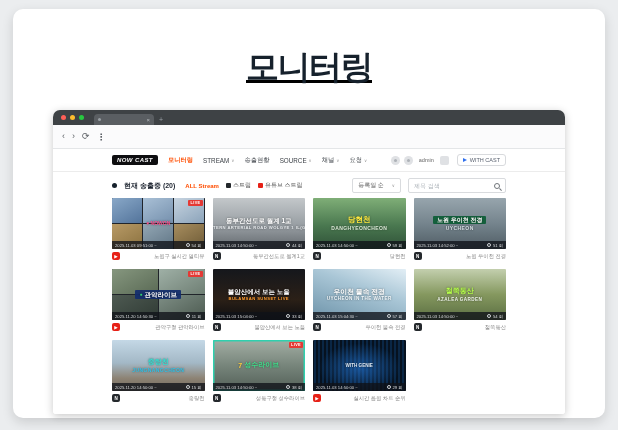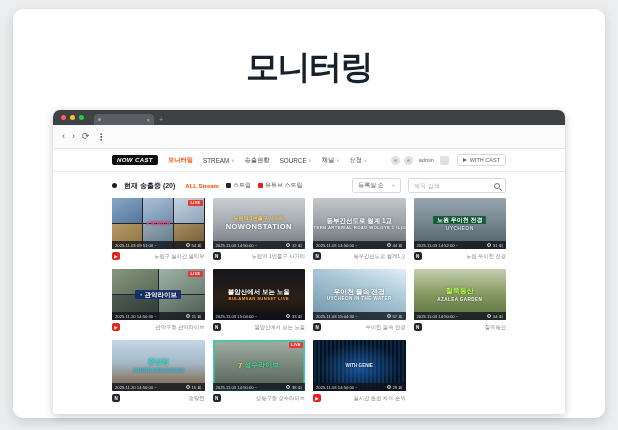--- a/index.html
+++ b/index.html
@@ -1,18 +1,18 @@
 <!DOCTYPE html>
 <html><head>
 <meta charset="utf-8">
 <style>
   html,body{margin:0;padding:0;width:618px;height:430px;overflow:hidden;
     font-family:"Liberation Sans","DejaVu Sans",sans-serif;background:#ebedef;}
   .slide{position:absolute;left:13px;top:9px;width:592px;height:409px;background:#fff;
-    border-radius:10px;box-shadow:0 4px 12px rgba(0,0,0,.14);}
+    border-radius:10px;box-shadow:0 4px 12px rgba(0,0,0,.14);text-decoration:underline;}
   .pgtitle{text-align:center;margin:36px 0 0;font-size:33px;font-weight:800;color:#16212c;letter-spacing:-1.5px;}
   
   .browser{position:absolute;left:40px;top:101px;width:512px;height:304px;border-radius:7px 7px 3px 3px;
     overflow:hidden;background:#fff;box-shadow:0 2px 8px rgba(0,0,0,.22);}
   .chrome{height:15px;background:#3e4245;display:flex;align-items:flex-end;padding:0 8px;}
   .dots{display:flex;align-items:center;gap:4px;height:15px;}
   .dot{width:5px;height:5px;border-radius:50%;}
   .dot.r{background:#ff5f57}.dot.y{background:#febc2e}.dot.g{background:#28c840}
   .tab{margin-left:10px;height:11px;width:52px;background:#5a5e62;border-radius:4px 4px 0 0;
     display:flex;align-items:center;padding:0 4px;}
@@ -197,59 +197,59 @@
                   <span>54 회</span>
                 </div>
               </div>
             </div>
             <div class="cap">
               <span class="badge yt">▶</span>
               <span class="capt">노원구 실시간 멀티뷰</span>
             </div>
           </div>
           <div class="vcard">
-            <div class="thumb" style="background: linear-gradient(rgb(201, 205, 208) 0%, rgb(167, 173, 178) 45%, rgb(115, 121, 127) 100%);">
-              <div class="ov">
-                <div class="trow">
-                  <span class="t" style="color: rgb(255, 211, 77); font-size: 5px;">노원역 1번출구 사거리</span>
-                </div>
-                <span class="s" style="color: rgb(255, 255, 255); font-size: 7.5px;">NOWONSTATION</span>
+            <div class="thumb" style="background: linear-gradient(rgb(195, 199, 202) 0%, rgb(151, 157, 162) 55%, rgb(98, 104, 109) 100%);">
+              <div class="ov">
+                <div class="trow">
+                  <span class="t" style="color: rgb(255, 255, 255); font-size: 6.5px;">동부간선도로 월계 1교</span>
+                </div>
+                <span class="s" style="color: rgb(232, 236, 239); font-size: 4.2px;">EASTERN ARTERIAL ROAD WOLGYE 1 IL(GYO)</span>
               </div>
               <div class="bar">
                 <span class="date">2025.11.03 14:50:00 ~</span>
                 <div class="views">
                   <span class="eye"></span>
-                  <span>12 회</span>
-                </div>
-              </div>
-            </div>
-            <div class="cap">
-              <span class="badge nc">N</span>
-              <span class="capt">노원역 1번출구 사거리</span>
-            </div>
-          </div>
-          <div class="vcard">
-            <div class="thumb" style="background: linear-gradient(rgb(195, 199, 202) 0%, rgb(151, 157, 162) 55%, rgb(98, 104, 109) 100%);">
-              <div class="ov">
-                <div class="trow">
-                  <span class="t" style="color: rgb(255, 255, 255); font-size: 6.5px;">동부간선도로 월계 1교</span>
-                </div>
-                <span class="s" style="color: rgb(232, 236, 239); font-size: 4.2px;">EASTERN ARTERIAL ROAD WOLGYE 1 IL(GYO)</span>
+                  <span>44 회</span>
+                </div>
+              </div>
+            </div>
+            <div class="cap">
+              <span class="badge nc">N</span>
+              <span class="capt">동부간선도로 월계1교</span>
+            </div>
+          </div>
+          <div class="vcard">
+            <div class="thumb" style="background: linear-gradient(rgb(127, 174, 119) 0%, rgb(73, 119, 79) 55%, rgb(47, 81, 56) 100%);">
+              <div class="ov">
+                <div class="trow">
+                  <span class="t" style="color: rgb(255, 233, 61); font-size: 7.5px;">당현천</span>
+                </div>
+                <span class="s" style="color: rgb(220, 234, 216); font-size: 5px;">DANGHYEONCHEON</span>
               </div>
               <div class="bar">
                 <span class="date">2025.11.03 14:50:00 ~</span>
                 <div class="views">
                   <span class="eye"></span>
-                  <span>44 회</span>
-                </div>
-              </div>
-            </div>
-            <div class="cap">
-              <span class="badge nc">N</span>
-              <span class="capt">동부간선도로 월계1교</span>
+                  <span>59 회</span>
+                </div>
+              </div>
+            </div>
+            <div class="cap">
+              <span class="badge nc">N</span>
+              <span class="capt">당현천</span>
             </div>
           </div>
           <div class="vcard">
             <div class="thumb" style="background: linear-gradient(rgb(151, 165, 173) 0%, rgb(117, 132, 141) 50%, rgb(80, 93, 101) 100%);">
               <div class="ov">
                 <div class="trow boxed" style="background: rgba(10, 92, 52, 0.9);">
                   <span class="t" style="color: rgb(255, 255, 255); font-size: 6px;">노원 우이천 전경</span>
                 </div>
                 <span class="s" style="color: rgb(212, 221, 226); font-size: 5px;">UYCHEON</span>
               </div>

